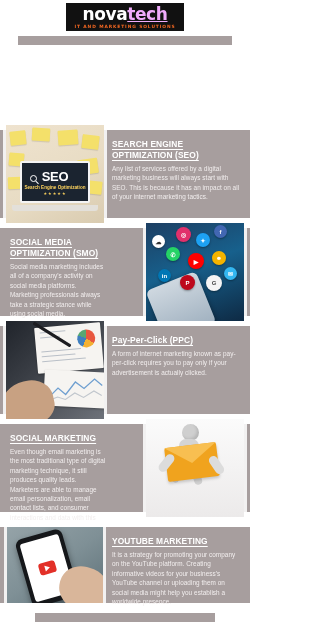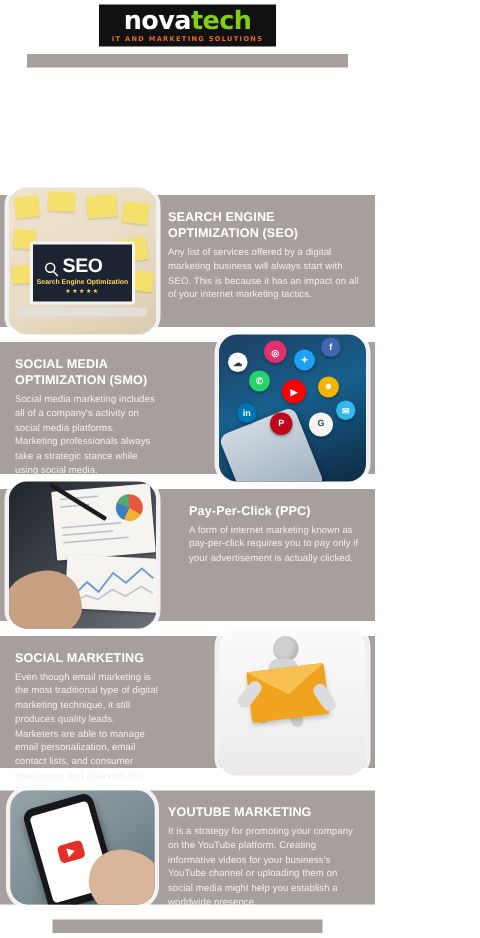--- a/index.html
+++ b/index.html
@@ -25,21 +25,21 @@
     background: #111111;
     padding: 3px 8px 2px 8px;
     text-align: center;
     line-height: 1;
   }
   .logo-word {
     font-size: 17px; font-weight: 700; letter-spacing: -0.4px;
     font-family: "DejaVu Sans", sans-serif;
   }
   .logo-nova { color: #ffffff; }
-  .logo-tech { color: #84cc16; }
+  .logo-tech { color: #f0abfc; text-decoration: underline; }
   .logo-sub {
     color: #f26722; font-size: 4.4px; font-weight: 700;
     letter-spacing: 0.9px; margin-top: 2px;
     font-family: "DejaVu Sans", sans-serif;
   }
 
   
   .bar-top {
     position: absolute; left: 18px; top: 36px; width: 214px; height: 9px;
     background: #a79e9e;
@@ -77,33 +77,33 @@
   }
   .sec-text {
     flex: 1 1 auto;
     padding: 9px 10px 9px 2px;
     display: flex; flex-direction: column; justify-content: flex-start;
   }
   .section.reverse .sec-text { padding: 9px 2px 9px 10px; }
 
   .sec-title {
     font-size: 8.4px; font-weight: 700; color: #ffffff;
-    text-underline-offset: 1.5px;
+    text-decoration: underline; text-underline-offset: 1.5px;
     line-height: 11px; margin-bottom: 3px; letter-spacing: 0.1px;
   }
   .sec-body {
     font-size: 6.4px; color: #f2eeee; line-height: 9.4px;
     letter-spacing: 0.05px;
   }
 
   
   .photo {
     position: relative;
     width: 98px; height: 98px;
-    border-radius: 12px;
+    border-radius: 0;
     overflow: hidden;
     background: #d8d2cc;
     box-shadow: 0 0 0 3px rgba(255,255,255,0.85);
   }
   .photo.small { width: 96px; height: 76px; }
 
   
   .p-seo { background: linear-gradient(150deg,#efe3cf 0%,#e8dcc4 55%,#d9cbb0 100%); }
   .note {
     position: absolute; background: #f4e06a; border-radius: 1px;
@@ -287,21 +287,21 @@
         <div class="app" style="left:78px;top:44px;width:13px;height:13px;background:#34b7f1;">✉</div>
         <div class="app" style="left:6px;top:12px;width:13px;height:13px;background:#ffffff;color:#333;">☁</div>
       </div>
     </div>
     <div class="sec-text">
       <div class="sec-title">SOCIAL MEDIA OPTIMIZATION (SMO)</div>
       <div class="sec-body">Social media marketing includes all of a company's activity on social media platforms. Marketing professionals always take a strategic stance while using social media.</div>
     </div>
   </div>
 
-  <div class="section" style="top:326px;height:88px;gap:14px;">
+  <div class="section" style="top:326px;height:88px;">
     <div class="sec-media">
       <div class="photo p-ppc">
         <div class="paper" style="left:30px;top:4px;width:66px;height:46px;transform:rotate(-5deg);">
           <div class="pline" style="left:5px;top:5px;width:26px;"></div>
           <div class="pline" style="left:5px;top:10px;width:20px;"></div>
           <div class="pie" style="right:6px;top:6px;"></div>
           <div class="pline" style="left:5px;top:24px;width:40px;"></div>
           <div class="pline" style="left:5px;top:29px;width:34px;"></div>
           <div class="pline" style="left:5px;top:34px;width:44px;"></div>
         </div>

